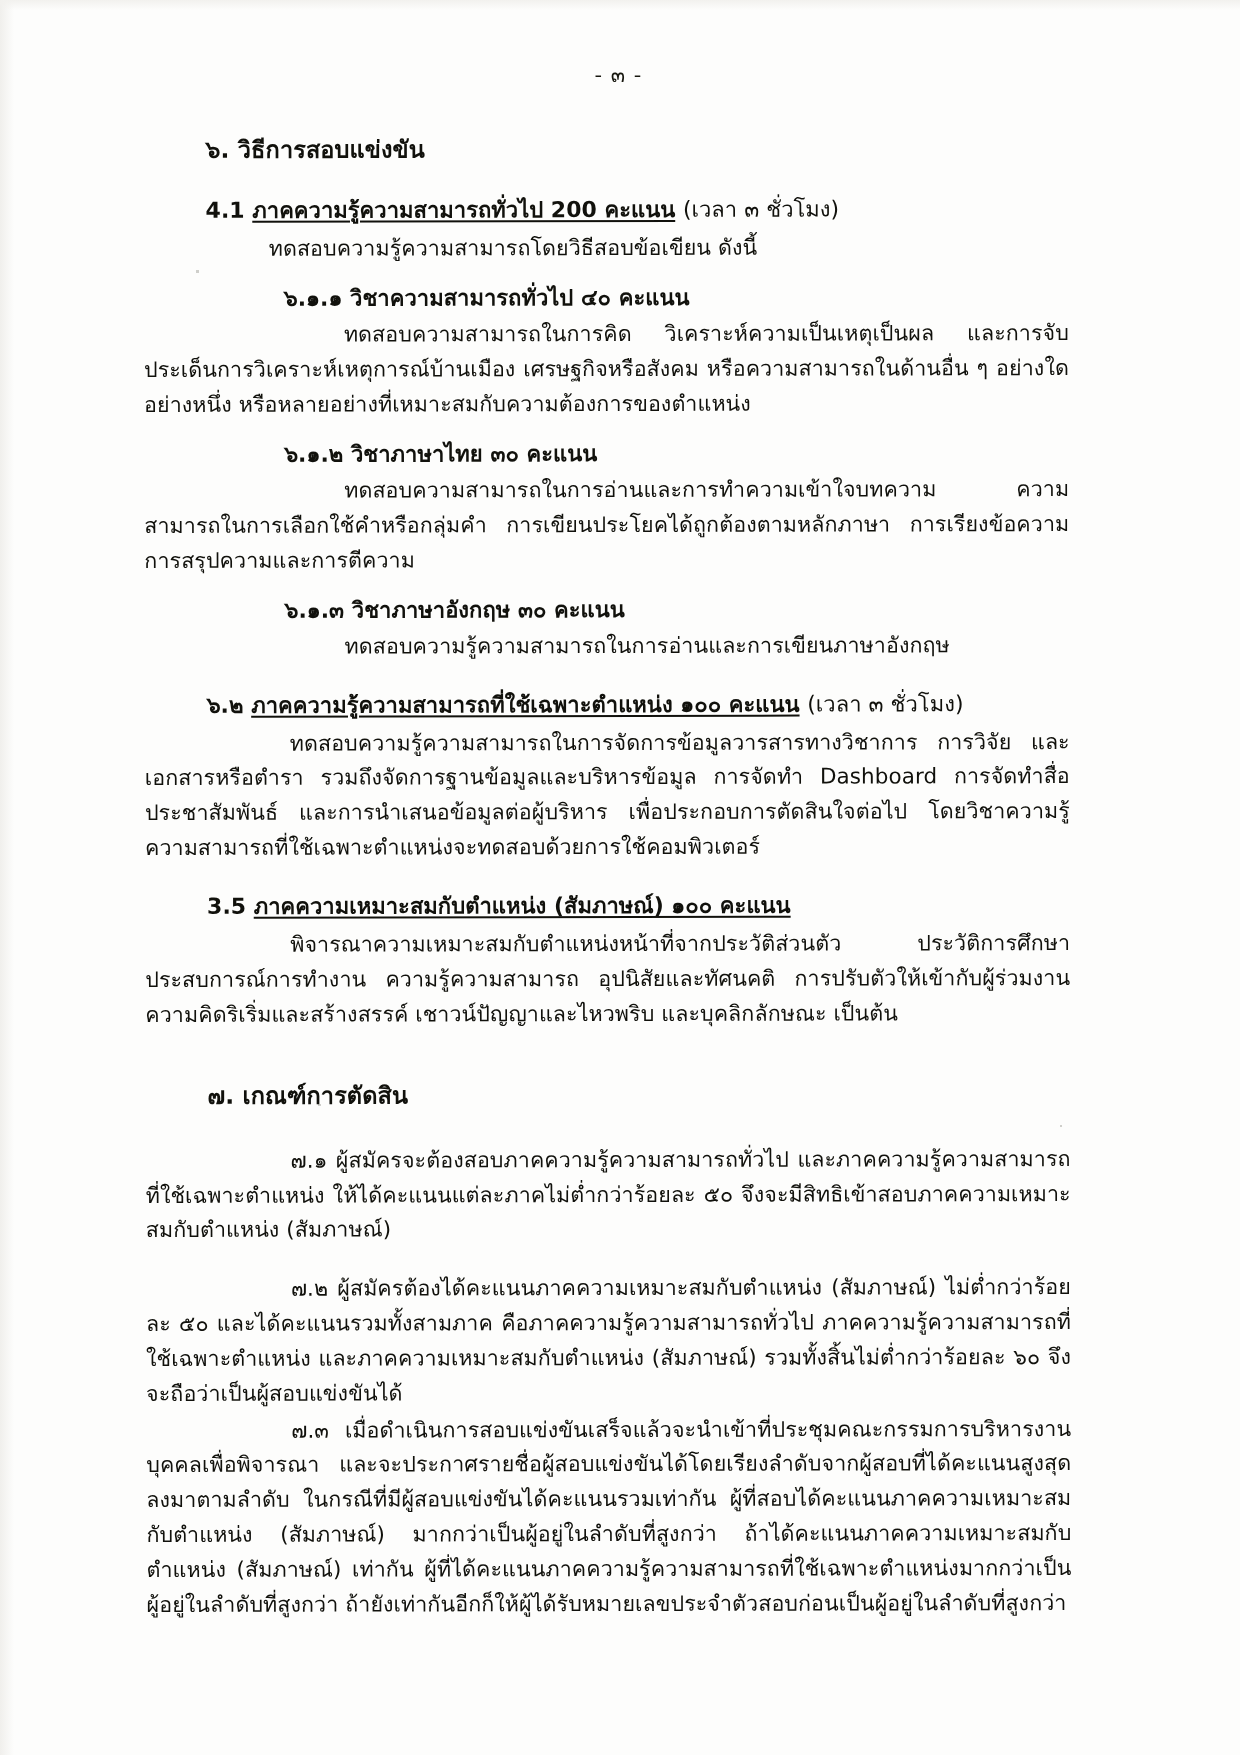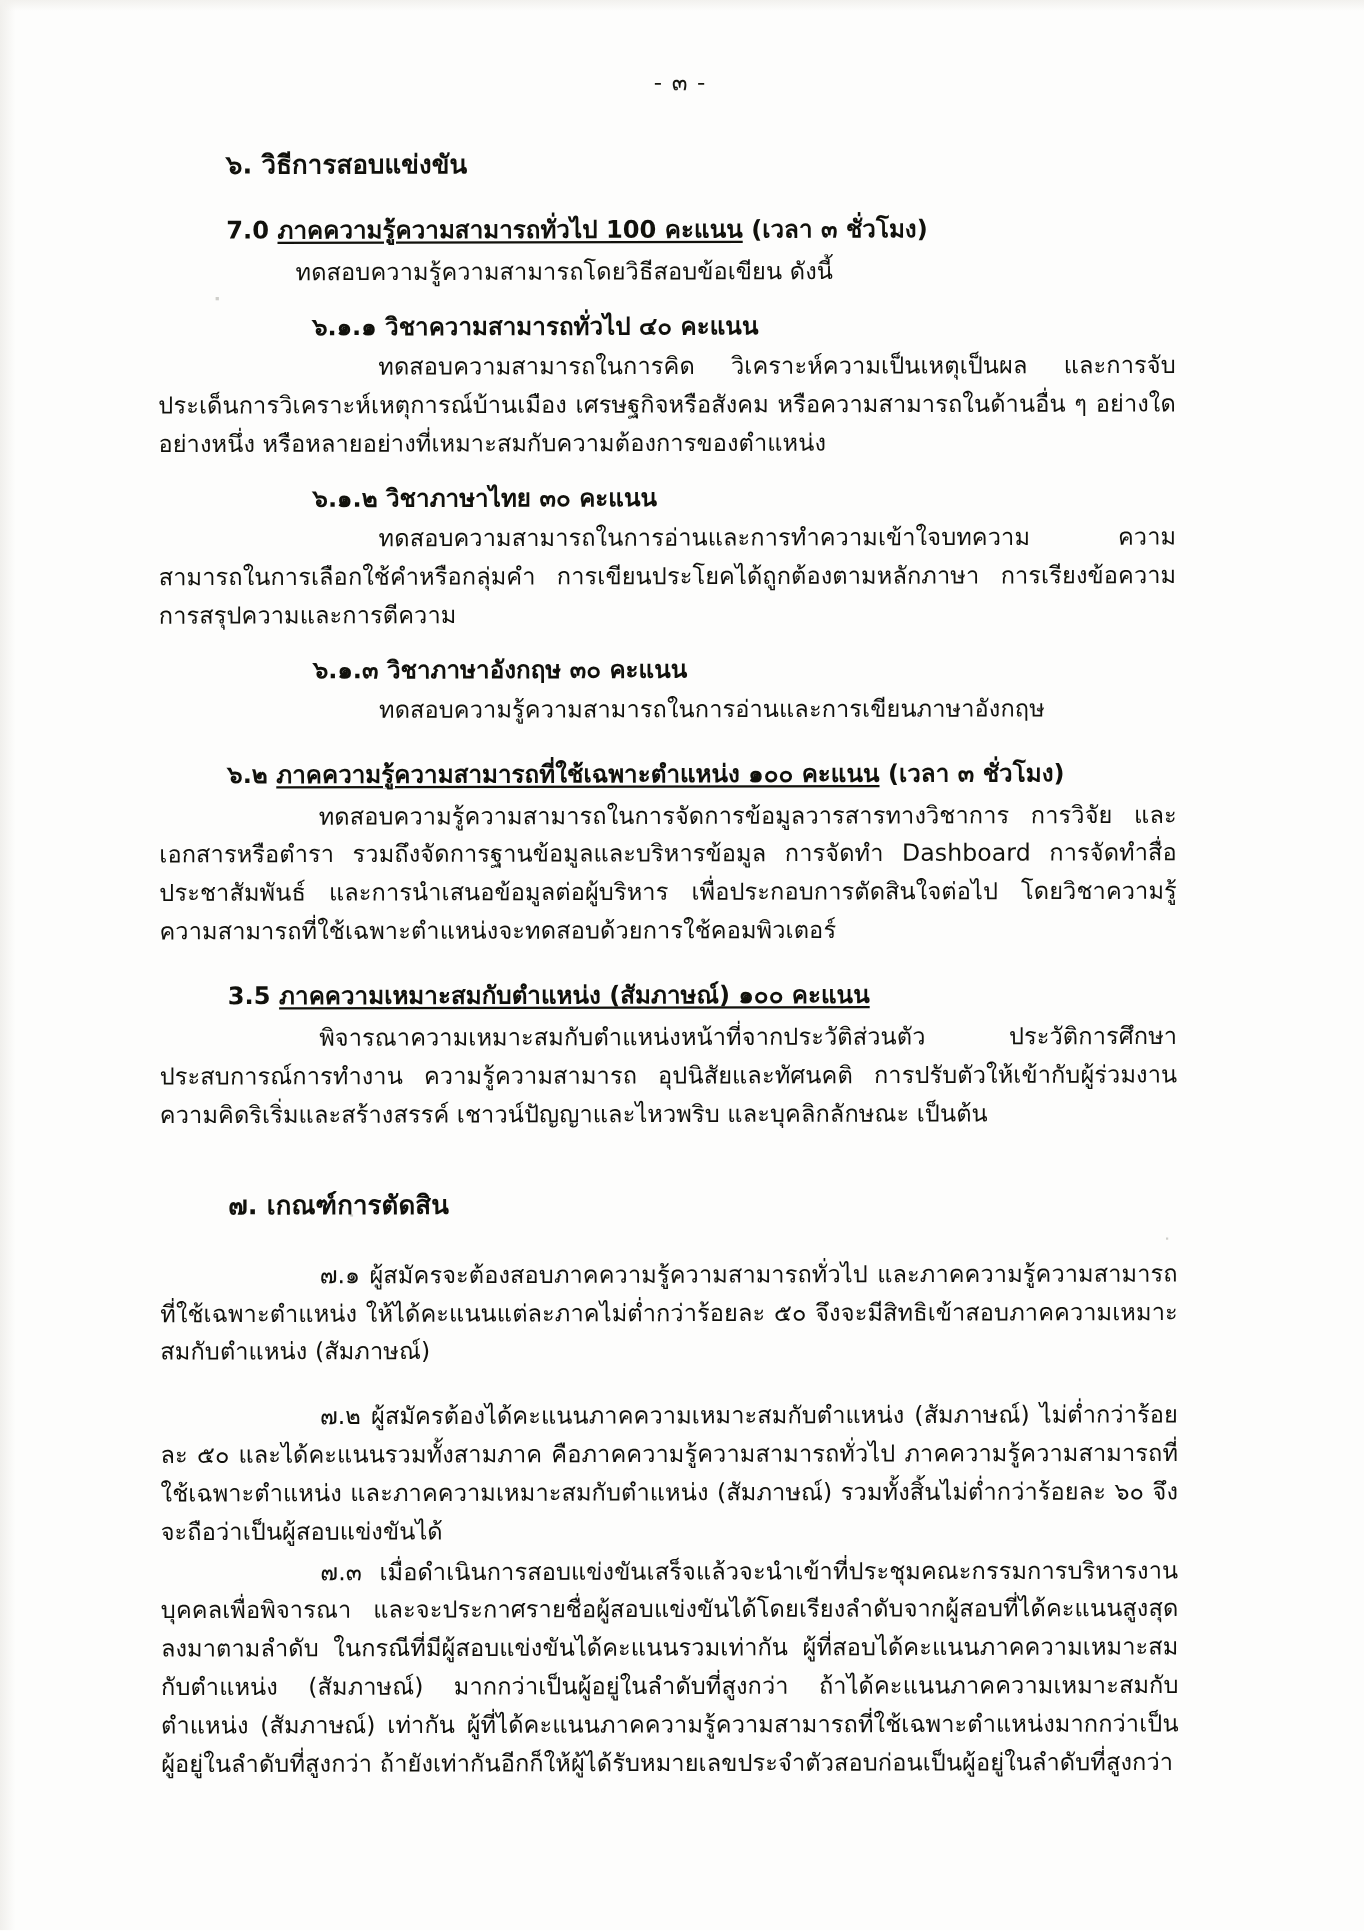--- a/index.html
+++ b/index.html
@@ -88,21 +88,21 @@
     margin: 0 0 4px 0;
     padding-left: 62px;
     line-height: 1.55;
   }
   .h-sub .u {
     text-decoration: underline;
     text-underline-offset: 3px;
     text-decoration-thickness: 1.6px;
   }
   .h-sub .paren {
-    font-weight: bold;
+    font-weight: normal;
     text-decoration: none;
   }
 
   .h-subsub {
     font-size: 22px;
     font-weight: bold;
     margin: 0 0 2px 0;
     padding-left: 140px;
     line-height: 1.6;
   }
@@ -136,22 +136,22 @@
 
   <div class="content">
 
     <div class="page-number">- ๓ -</div>
 
     <div class="body-col">
 
       <h2 class="h-main">๖. วิธีการสอบแข่งขัน</h2>
 
       <div class="h-sub">
-        <span>7.0</span>
-        <span class="u">ภาคความรู้ความสามารถทั่วไป 100 คะแนน</span>
+        <span>4.1</span>
+        <span class="u">ภาคความรู้ความสามารถทั่วไป 200 คะแนน</span>
         <span class="paren">(เวลา ๓ ชั่วโมง)</span>
       </div>
       <p class="para ind-sm">ทดสอบความรู้ความสามารถโดยวิธีสอบข้อเขียน ดังนี้</p>
 
       <div class="gap-sm"></div>
 
       <div class="h-subsub">๖.๑.๑ วิชาความสามารถทั่วไป ๔๐ คะแนน</div>
       <p class="para ind-deep">ทดสอบความสามารถในการคิด วิเคราะห์ความเป็นเหตุเป็นผล และการจับประเด็นการวิเคราะห์เหตุการณ์บ้านเมือง เศรษฐกิจหรือสังคม หรือความสามารถในด้านอื่น ๆ อย่างใดอย่างหนึ่ง หรือหลายอย่างที่เหมาะสมกับความต้องการของตำแหน่ง</p>
 
       <div class="gap-sm"></div>

